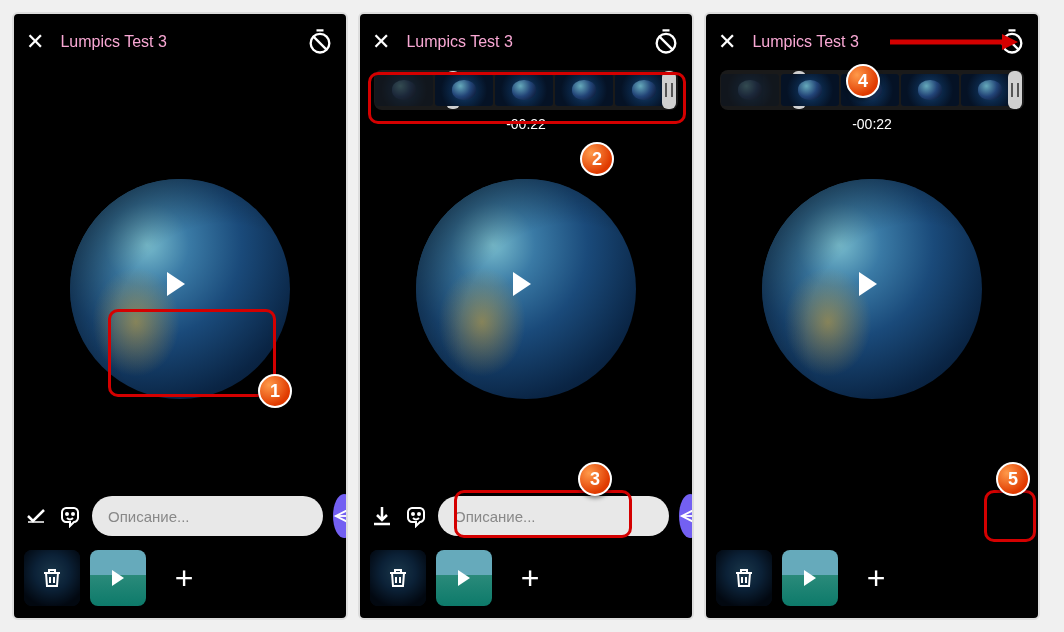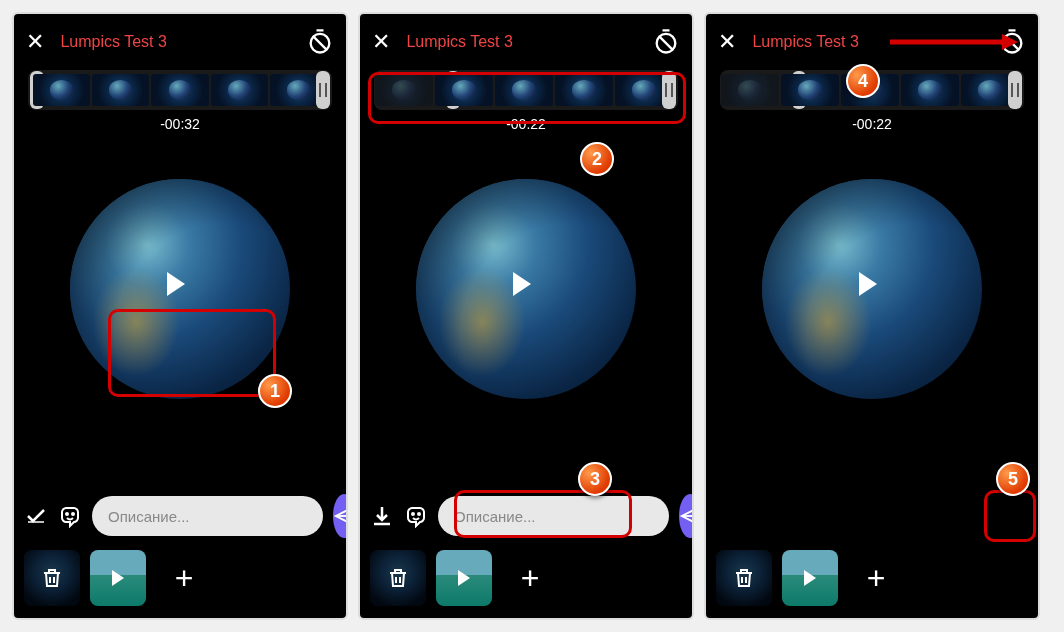--- a/index.html
+++ b/index.html
@@ -1,21 +1,21 @@
 <!DOCTYPE html>
 <html><head>
 <meta charset="utf-8">
 <style>
   * { box-sizing: border-box; margin: 0; padding: 0; }
   body { background: #f0f0f0; font-family: -apple-system, Arial, sans-serif; width: 1064px; height: 632px; position: relative; overflow: hidden; }
   .screens-row { display: flex; gap: 10px; padding: 12px; }
   .screen { width: 336px; height: 608px; background: #000; border-radius: 6px; position: relative; border: 2px solid #ddd; overflow: hidden; }
   .topbar { display: flex; align-items: center; height: 56px; padding: 0 12px; position: relative; z-index: 2; }
   .close-x { color: #fff; font-size: 22px; font-weight: 300; cursor: pointer; }
-  .title { color: #ef4444; font-size: 16px; margin-left: 16px; }
+  .title { color: #f9a8d4; font-size: 16px; margin-left: 16px; }
   .timer-icon { position: absolute; right: 12px; top: 14px; width: 28px; height: 28px; cursor: pointer; }
   .timer-svg { width: 28px; height: 28px; }
   .timeline-wrap { margin: 0 14px; position: relative; height: 48px; }
   .timeline { background: #1a1a1a; border-radius: 8px; height: 40px; display: flex; align-items: center; padding: 0 4px; position: relative; overflow: hidden; }
   .timeline.trimmed { padding-left: 0; }
   .frame-slot { flex: 1; height: 32px; margin: 0 1px; border-radius: 3px; background: radial-gradient(circle at 50% 50%, #1a4a7a 0%, #0a2545 40%, #051225 70%); position: relative; }
   .frame-slot.dimmed { opacity: 0.35; }
   .frame-slot::after { content:''; position:absolute; left:30%; top:20%; width:40%; height:60%; border-radius:50%; background: radial-gradient(circle at 35% 30%, #6ab 0%, #247 50%, #124 80%); }
   .trim-handle { width: 14px; height: 38px; background: #d0d0d0; border-radius: 6px; position: absolute; top: 1px; display:flex; align-items:center; justify-content:center; cursor:ew-resize; }
   .trim-handle::before { content:''; width:4px; height:14px; border-left:2px solid #555; border-right:2px solid #555; }
@@ -60,32 +60,20 @@
       <span class="close-x">✕</span>
       <span class="title">Lumpics Test 3</span>
       <span class="timer-icon">
         <svg class="timer-svg" viewBox="0 0 24 24" fill="none" stroke="#fff" stroke-width="2">
             <circle cx="12" cy="13" r="8"></circle>
             <path d="M9 2h6"></path>
             <line x1="6" y1="7" x2="18" y2="19"></line>
           </svg>
       </span>
     </div>
-    <div class="timeline-wrap">
-      <div class="timeline">
-        <div class="trim-handle trim-left"></div>
-        <div class="frame-slot"></div>
-          <div class="frame-slot"></div>
-          <div class="frame-slot"></div>
-          <div class="frame-slot"></div>
-          <div class="frame-slot"></div>
-        <div class="trim-handle trim-right"></div>
-      </div>
-      <div class="time-text">-00:32</div>
-    </div>
     <div class="preview">
       <div class="earth"></div>
       <div class="play-btn">
           <div class="play-tri"></div>
         </div>
     </div>
     <div class="bottom-area">
       <div class="input-row">
         <span class="ico-btn check-ico">
           <svg viewBox="0 0 24 24" fill="none" stroke="#fff" stroke-width="2.5">

